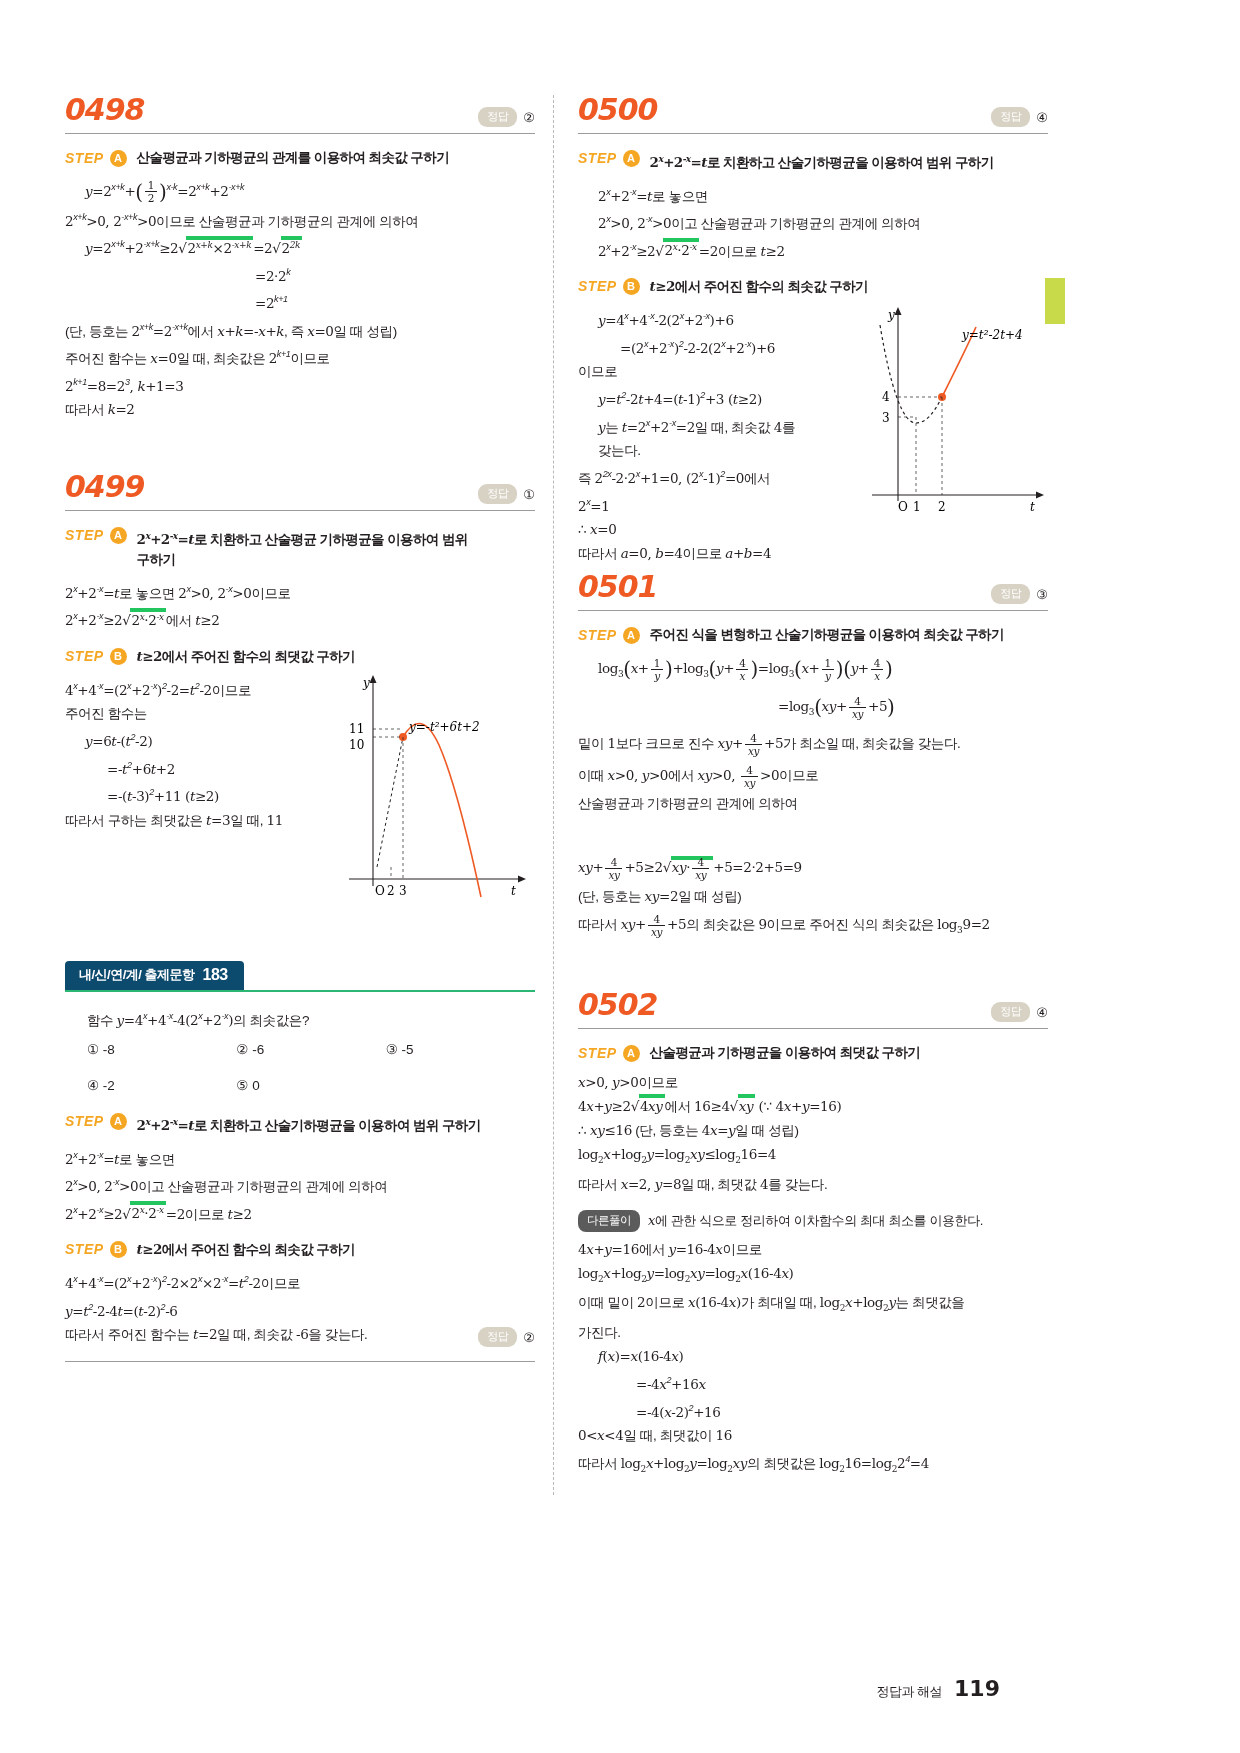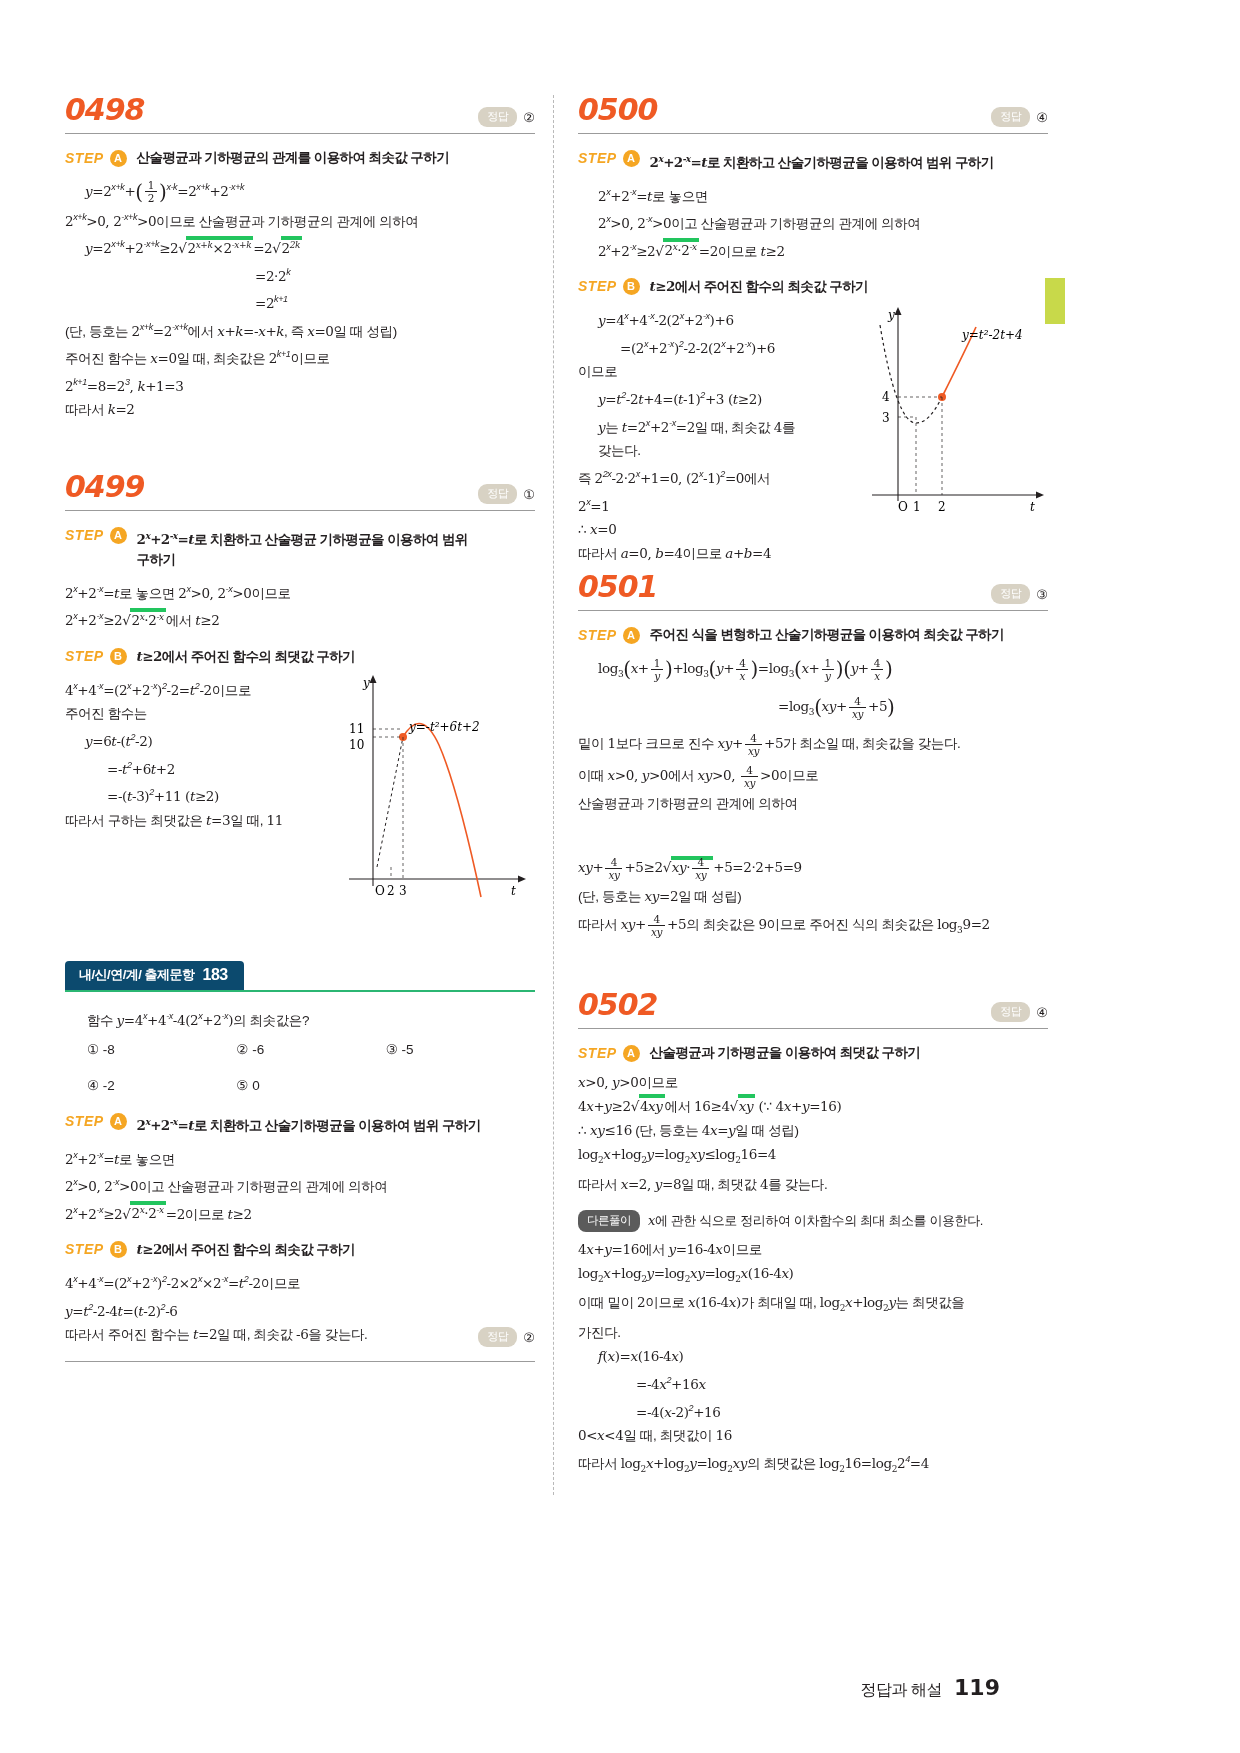--- a/index.html
+++ b/index.html
@@ -154,21 +154,21 @@
 
   
   .graph-wrap { position: relative; }
   .graph { position: absolute; }
 
   
   .footer {
     position: absolute; right: 65px; bottom: 52px;
     display: flex; align-items: baseline; gap: 12px;
   }
-  .footer .label { font-size: 16px; letter-spacing: -0.5px; color:#231f20; }
+  .footer .label { font-size: 13px; letter-spacing: -0.5px; color:#231f20; }
   .footer .pageno { font-size: 22px; font-weight: bold; font-family:"DejaVu Sans",sans-serif; }
   .hr-thin { border:0; border-top: 1.2px solid #9b9b9b; margin: 6px 0 0; }
 </style>
 </head>
 <body>
 
 <div class="page">
 
   <div class="divider"></div>
   <div class="tab-mark"></div>

